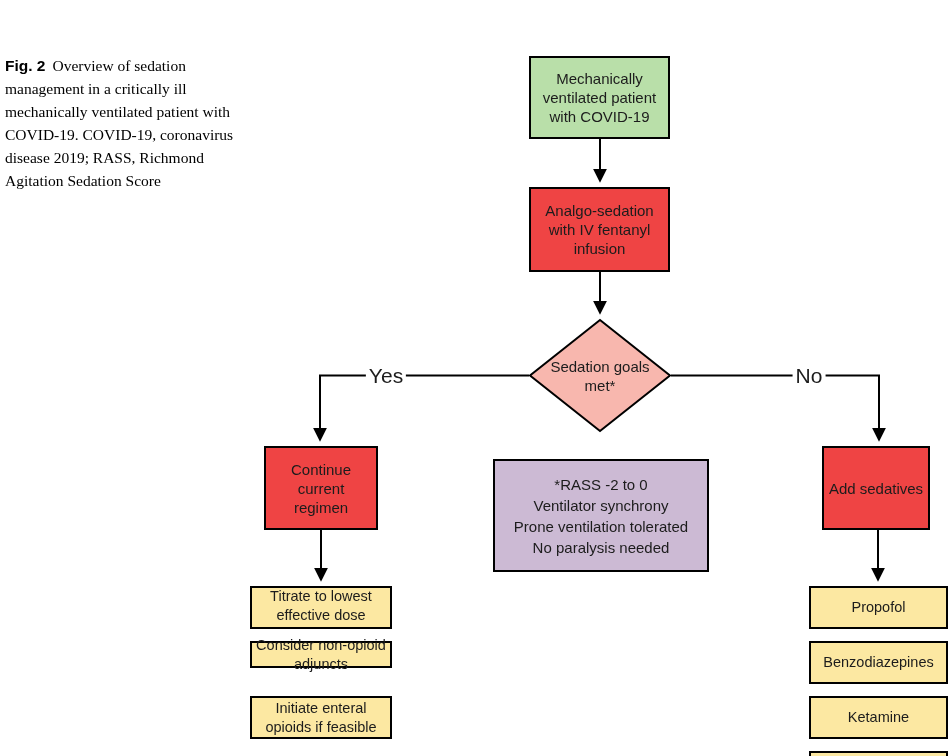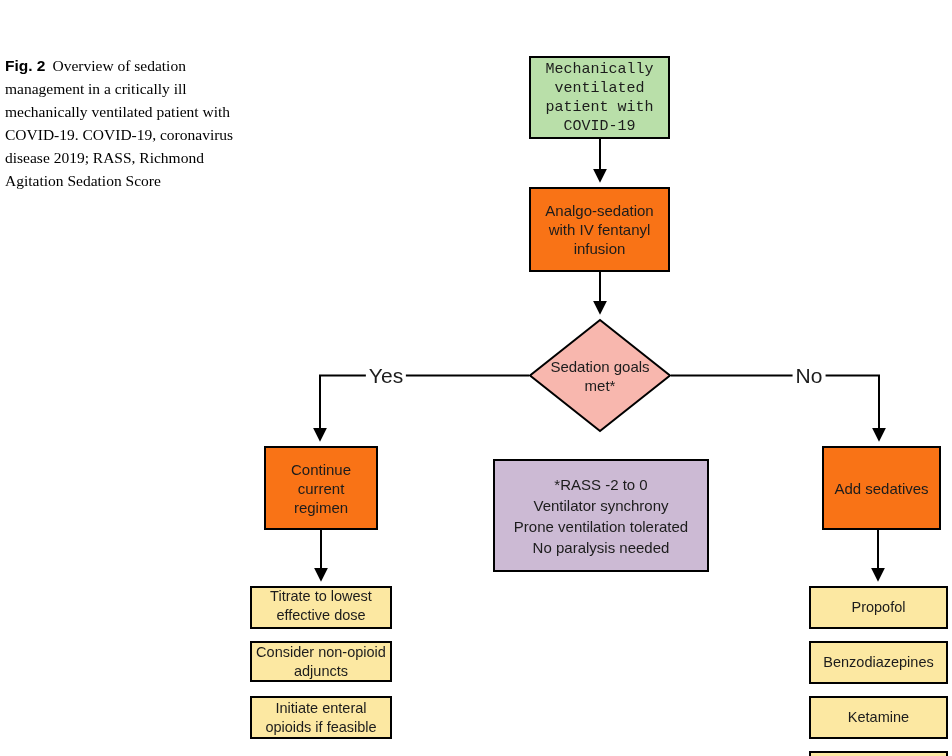--- a/index.html
+++ b/index.html
@@ -30,46 +30,46 @@
   
   .node {
     position: absolute;
     display: flex; align-items: center; justify-content: center;
     text-align: center;
     border: 2px solid #000;
     font-size: 15px; line-height: 19px;
     padding: 2px 4px;
   }
   .node.green  { background: #b9dfa9; }
-  .node.blue   { background: #f97316; }
+  .node.blue   { background: #ef4444; }
   .node.yellow { background: #fce8a2; font-size: 14.5px; }
   .node.purple { background: #ccbad4; flex-direction: column; line-height: 21px; }
 
   .decision-label {
     position: absolute; left: 529px; top: 275px; width: 142px; height: 113px;
     display: flex; align-items: center; justify-content: center;
     text-align: center; font-size: 15px; line-height: 19px;
     pointer-events: none;
   }
   .decision-label span { display: inline-block; width: 100px; }
 
   .edge-label {
     position: absolute; transform: translate(-50%, -50%);
     background: #ffffff; padding: 0 3px;
     font-size: 21px; line-height: 18px;
   }
 
-  #n-start    { left: 529px; top: 12px;  width: 141px; height: 83px; font-family: Liberation Mono, monospace; }
+  #n-start    { left: 529px; top: 12px;  width: 141px; height: 83px; }
   #n-analgo   { left: 529px; top: 143px; width: 141px; height: 85px; }
   #n-continue { left: 264px; top: 402px; width: 114px; height: 84px; }
-  #n-addsed   { left: 822px; top: 402px; width: 119px; height: 84px; }
+  #n-addsed   { left: 822px; top: 402px; width: 108px; height: 84px; }
   #n-note     { left: 493px; top: 415px; width: 216px; height: 113px; }
 
   #n-yes0 { left: 250px; top: 542px; width: 142px; height: 43px; align-items: flex-end; }
-  #n-yes1 { left: 250px; top: 597px; width: 142px; height: 41px; }
+  #n-yes1 { left: 250px; top: 597px; width: 142px; height: 27px; }
   #n-yes2 { left: 250px; top: 652px; width: 142px; height: 43px; }
 
   #n-no0 { left: 809px; top: 542px; width: 139px; height: 43px; }
   #n-no1 { left: 809px; top: 597px; width: 139px; height: 43px; }
   #n-no2 { left: 809px; top: 652px; width: 139px; height: 43px; }
   #n-no3 { left: 809px; top: 707px; width: 139px; height: 43px; }
 </style>
 </head>
 <body>
 

